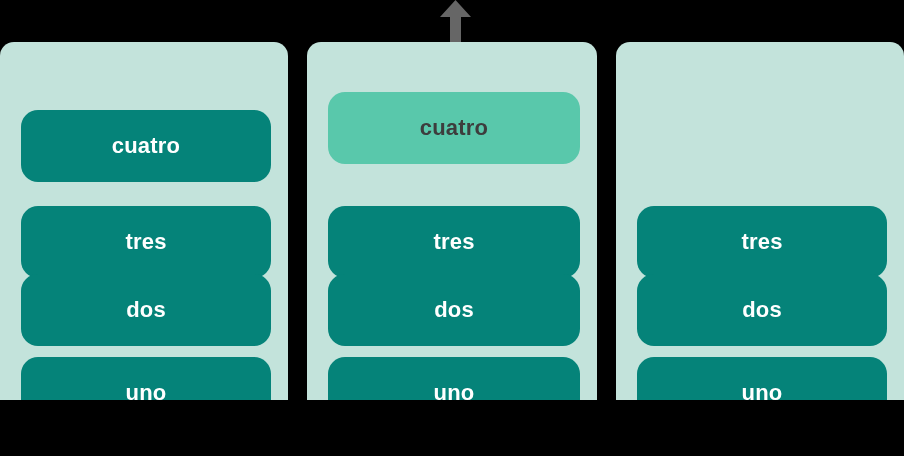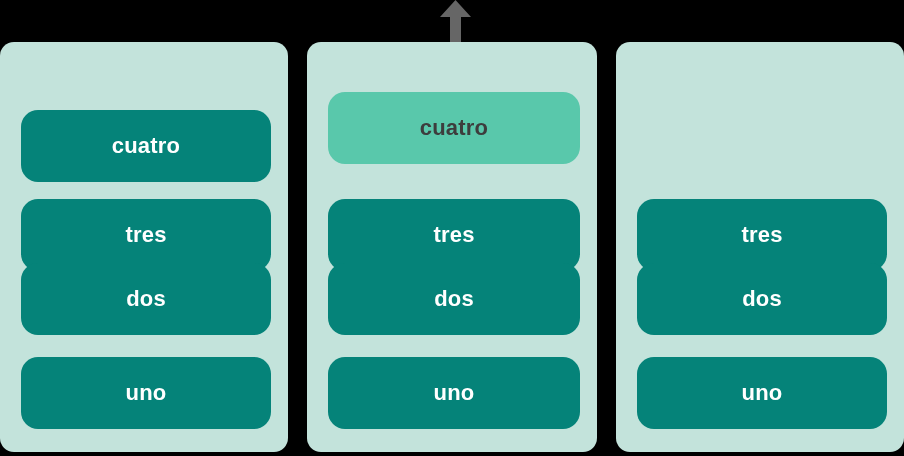--- a/index.html
+++ b/index.html
@@ -4,21 +4,21 @@
 <style>
   html, body {
     margin: 0;
     padding: 0;
     background: #000000;
     font-family: "Liberation Sans", sans-serif;
   }
   .stage {
     position: relative;
     width: 904px;
-    height: 456px;
+    height: 400px;
     background: var(--background, #000);
     overflow: hidden;
   }
   .panel {
     position: absolute;
     top: 42px;
     height: 410px;
     background: var(--panel-bg, #c3e3db);
     border-radius: 14px;
   }
@@ -41,22 +41,22 @@
     font-weight: bold;
     letter-spacing: 0.2px;
   }
   .item.popped {
     background: var(--popped-bg, #59c8ab);
     color: var(--popped-text, #3d3d3d);
   }
   
   .slot-top    { top: 68px;  }  
   .slot-lifted { top: 50px;  }  
-  .slot-tres   { top: 157px; }
-  .slot-dos    { top: 221px; }
+  .slot-tres   { top: 164px; }
+  .slot-dos    { top: 232px; }
   .slot-uno    { top: 315px; }
 
   .arrow {
     position: absolute;
     left: 440px;
     top: 0;
     width: 31px;
     height: 81px;
   }
   .arrow path { fill: var(--arrow, #666666); }

